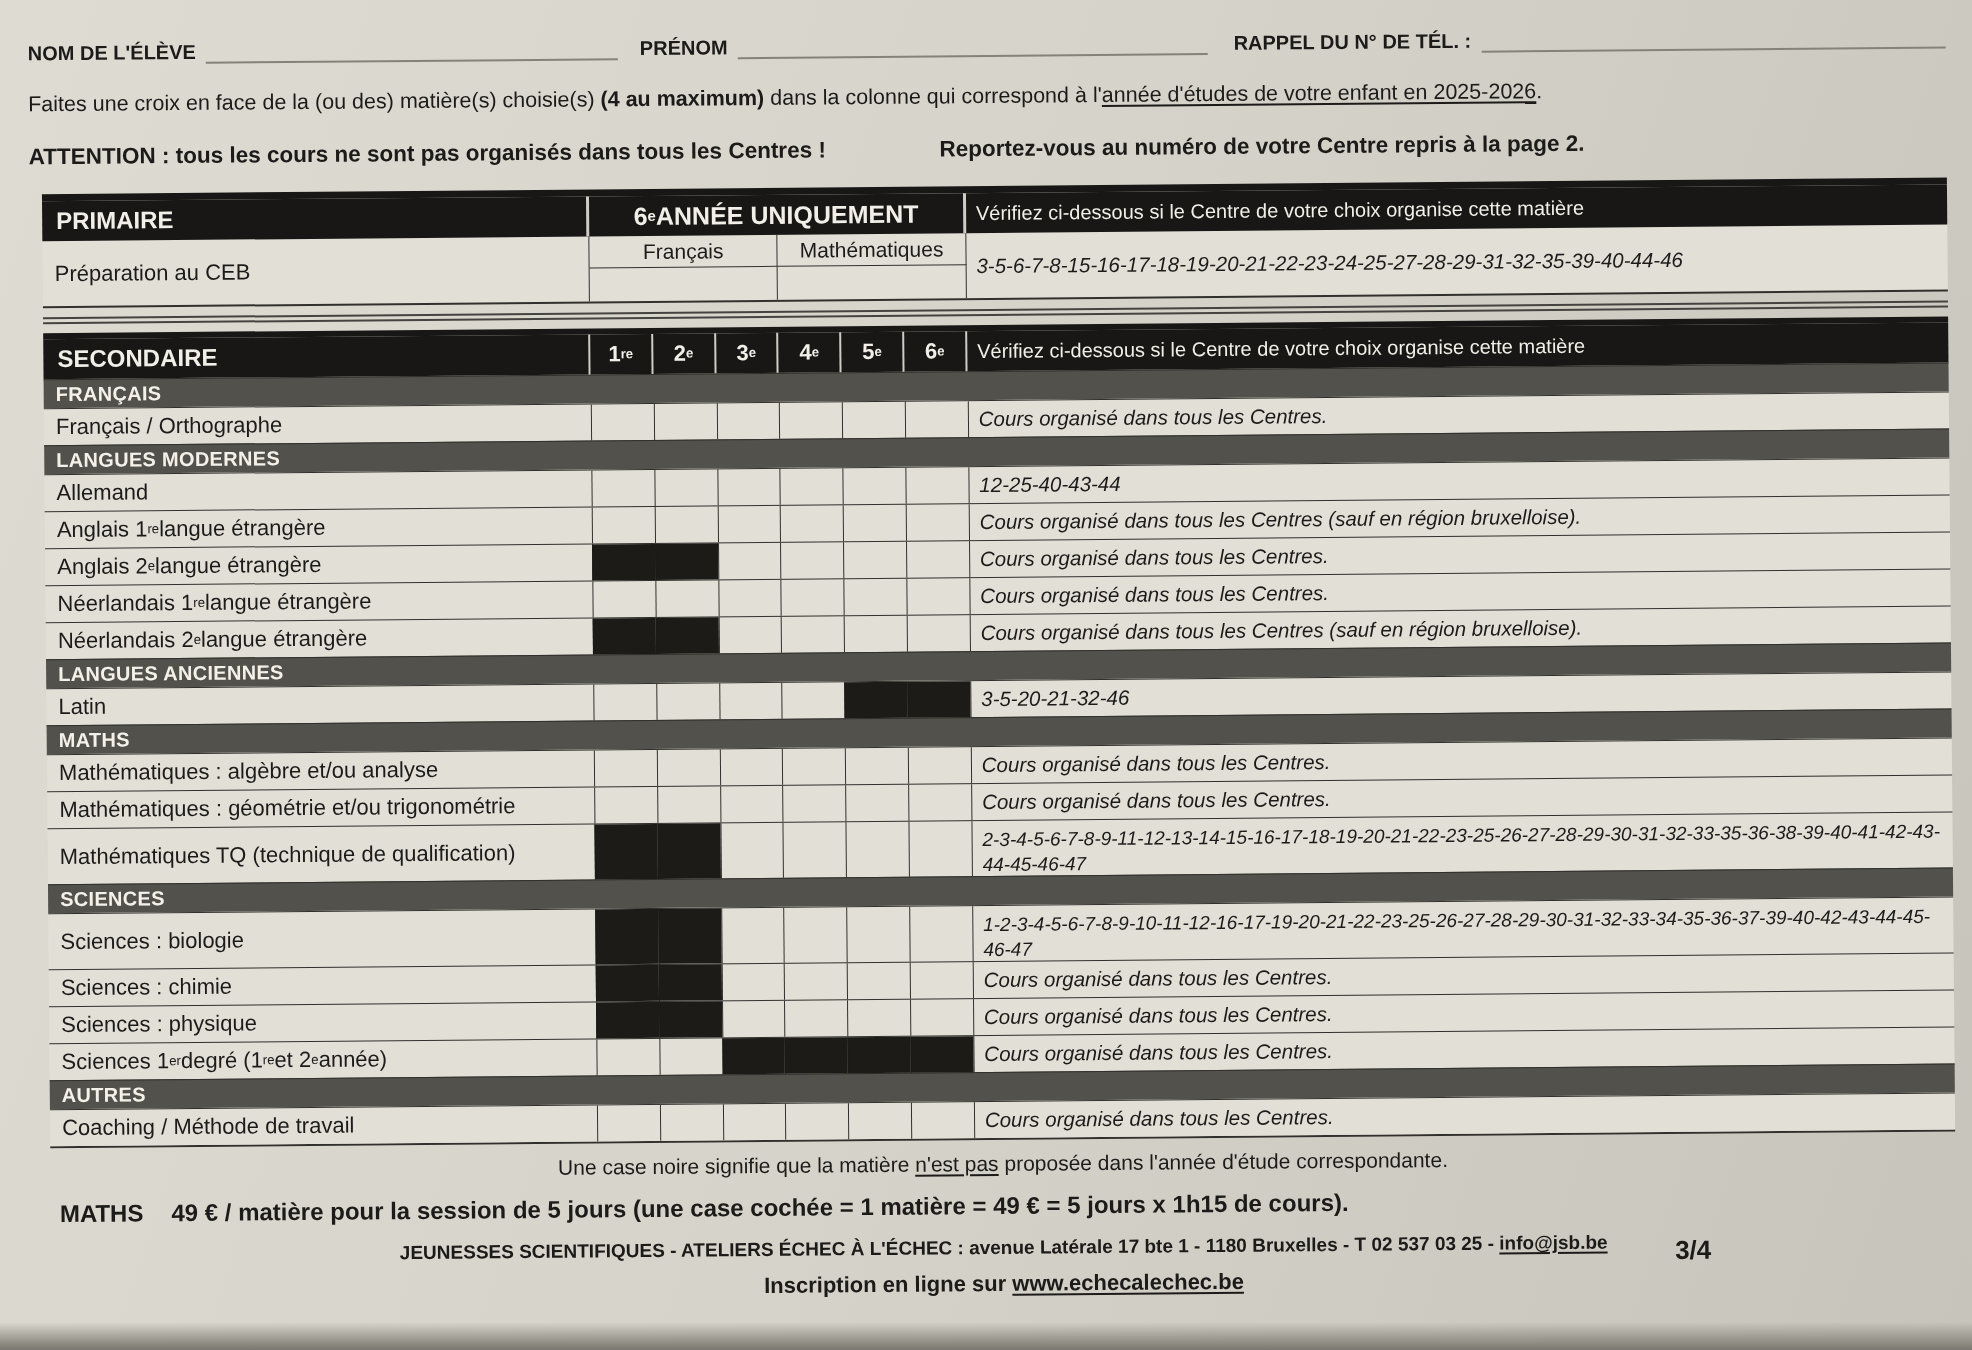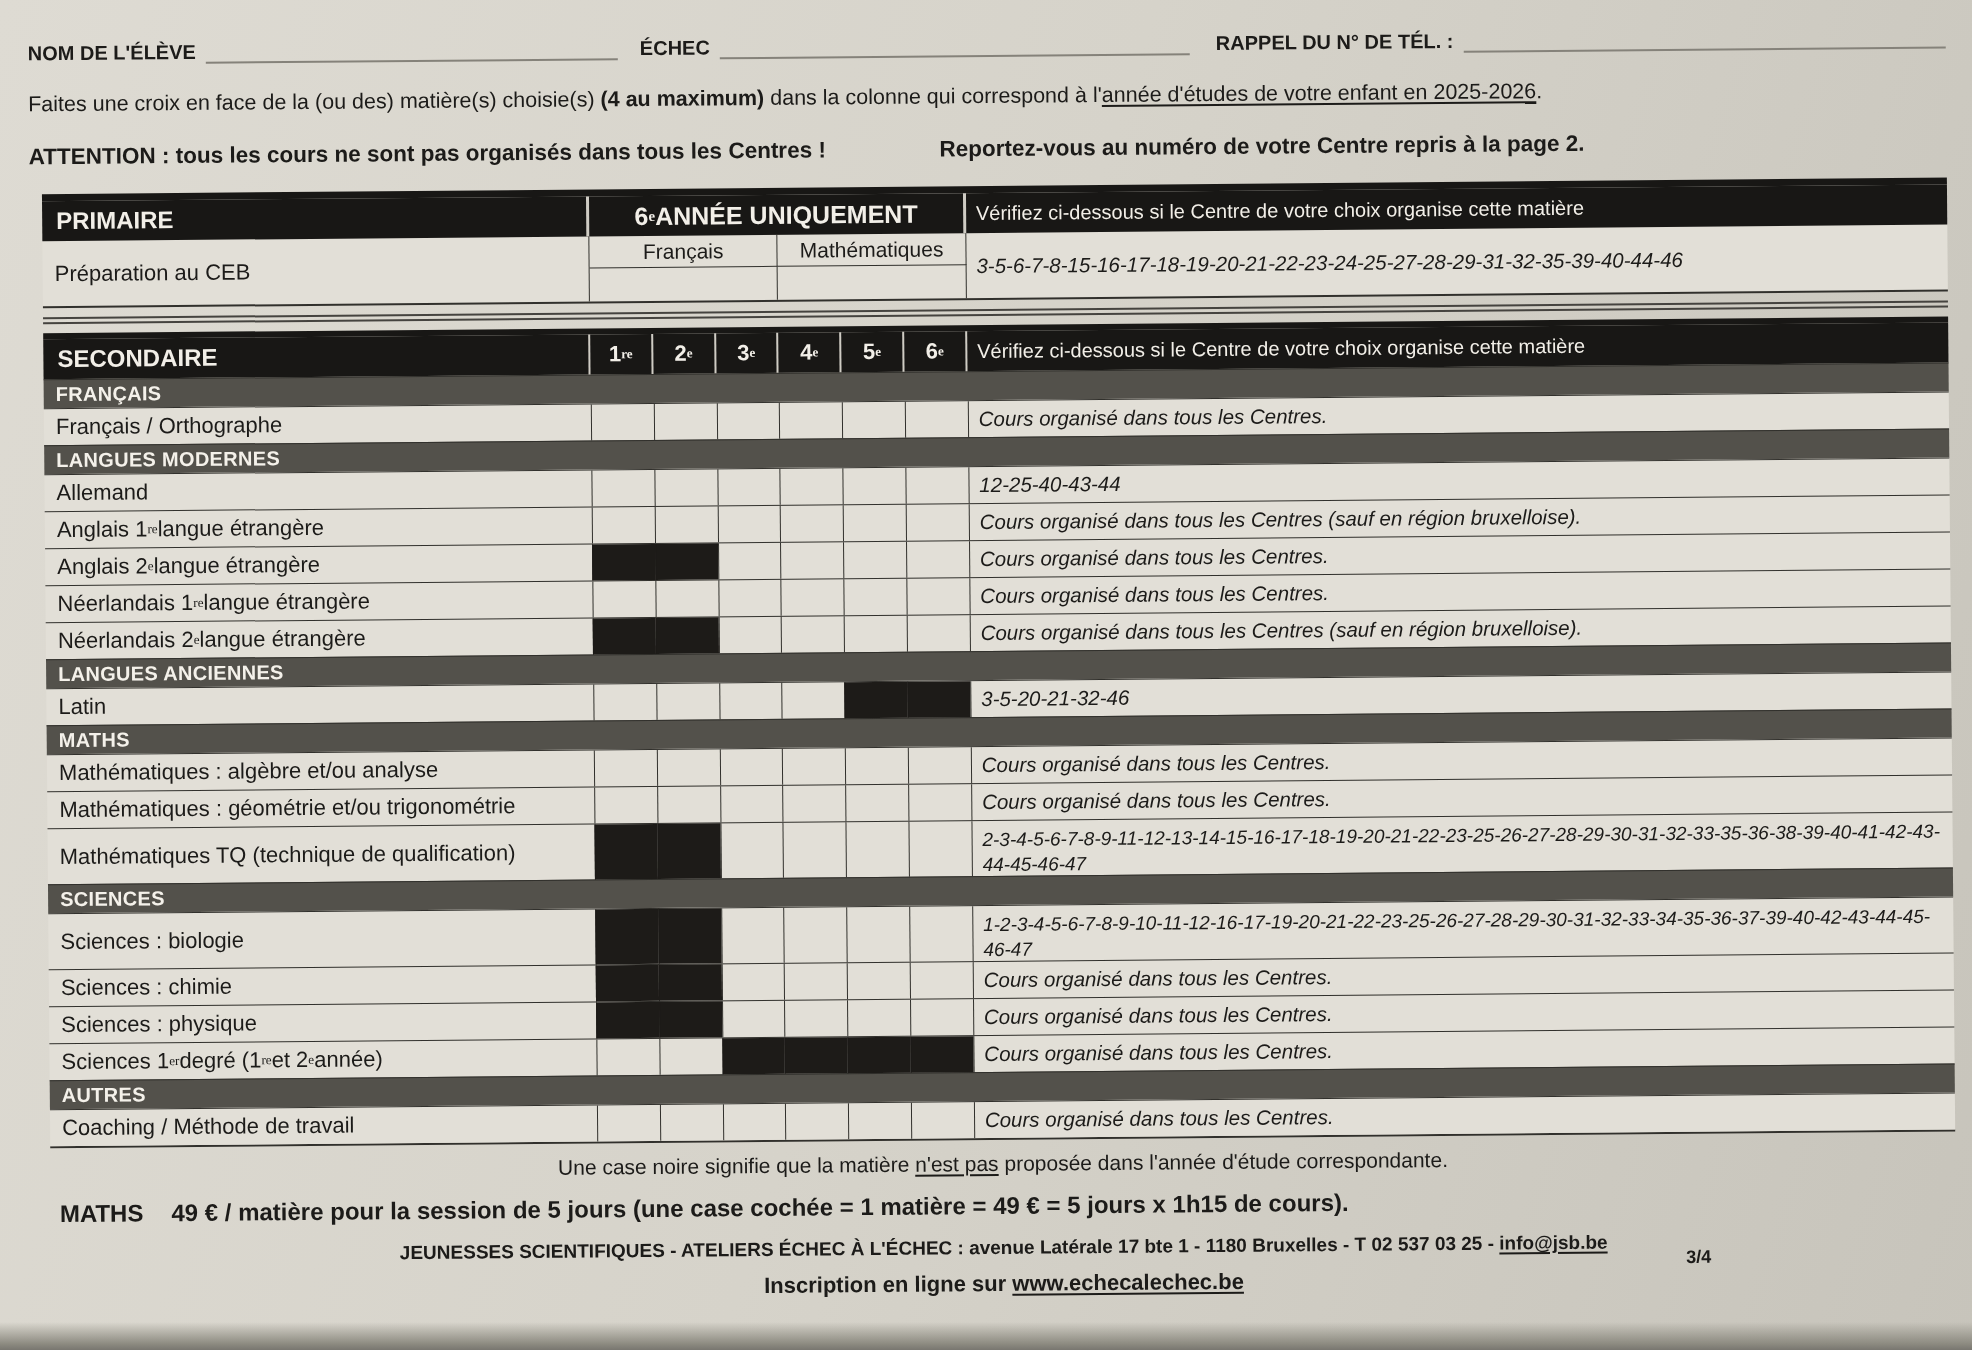--- a/index.html
+++ b/index.html
@@ -11,21 +11,21 @@
     width:1972px;height:1350px;overflow:hidden;position:relative;
     background:linear-gradient(108deg,#dedbd3 0%,#d6d3ca 48%,#c7c4bb 100%);
     font-family:"Liberation Sans",sans-serif;color:var(--ink);
   }
   body::after{
     content:"";position:absolute;left:0;right:0;bottom:0;height:28px;pointer-events:none;
     background:linear-gradient(to bottom,rgba(120,118,112,0),#8b897f 80%,#787670 100%);
   }
   .sheet{position:absolute;inset:0;padding:26px 22px 0 30px;box-sizing:border-box;
     transform:rotate(-0.5deg);transform-origin:50% 40%;}
-  sup{font-size:0.6em;vertical-align:super;line-height:0;font-family:Liberation Serif, serif;}
+  sup{font-size:0.6em;vertical-align:super;line-height:0;}
   .u{text-decoration:underline;text-underline-offset:3px;text-decoration-thickness:1.5px;}
   
   .topline{display:flex;align-items:flex-end;font-weight:bold;font-size:20px;margin:8px 0 0 2px;white-space:nowrap;}
   .topline .lab{margin-right:10px;}
   .fill{border-bottom:2px solid #85827a;height:20px;}
   .f1{width:412px;margin-right:22px;}
   .f2{width:470px;margin-right:26px;}
   .f3{flex:1;}
   
   .intro{margin:27px 0 0 2px;font-size:21.5px;}
@@ -67,32 +67,32 @@
   .yr{width:62.8px;border-left:1.5px solid var(--bcol);}
   .yr.blocked{background:var(--blocked);border-left-color:var(--blocked);}
   .ver{flex:1;border-left:1.5px solid var(--bcol);display:flex;align-items:center;
     padding-left:10px;font-style:italic;font-size:20.5px;}
   .tall .ver{display:block;font-size:19px;line-height:1.32;padding-top:6px;}
   
   .note{width:1905px;margin:12px 0 0 15px;text-align:center;font-size:21px;}
   .prix{margin:16px 0 0 24px;font-size:24px;font-weight:bold;display:flex;gap:28px;}
   .orgline{position:relative;width:1905px;margin:17px 0 0 15px;text-align:center;
     font-size:19px;font-weight:bold;}
-  .pagenum{position:absolute;right:245px;top:16px;font-size:18px;font-weight:bold;}
+  .pagenum{position:absolute;right:245px;top:4px;font-size:26px;font-weight:bold;}
   .inscription{width:1905px;margin:12px 0 0 15px;text-align:center;font-size:22px;font-weight:bold;}
 </style>
 </head>
 <body>
 
 <div class="sheet">
 
   <div class="topline">
     <span class="lab">NOM DE L'ÉLÈVE</span>
     <span class="fill f1"></span>
-    <span class="lab">ÉCHEC</span>
+    <span class="lab">PRÉNOM</span>
     <span class="fill f2"></span>
     <span class="lab">RAPPEL DU N° DE TÉL. :</span>
     <span class="fill f3"></span>
   </div>
 
   <div class="intro">
     <span>Faites une croix en face de la (ou des) matière(s) choisie(s) </span><b>(4 au maximum)</b><span> dans la colonne qui correspond à l'</span><span class="u">année d'études de votre enfant en 2025-2026</span><span>.</span>
   </div>
 
   <div class="attention">

